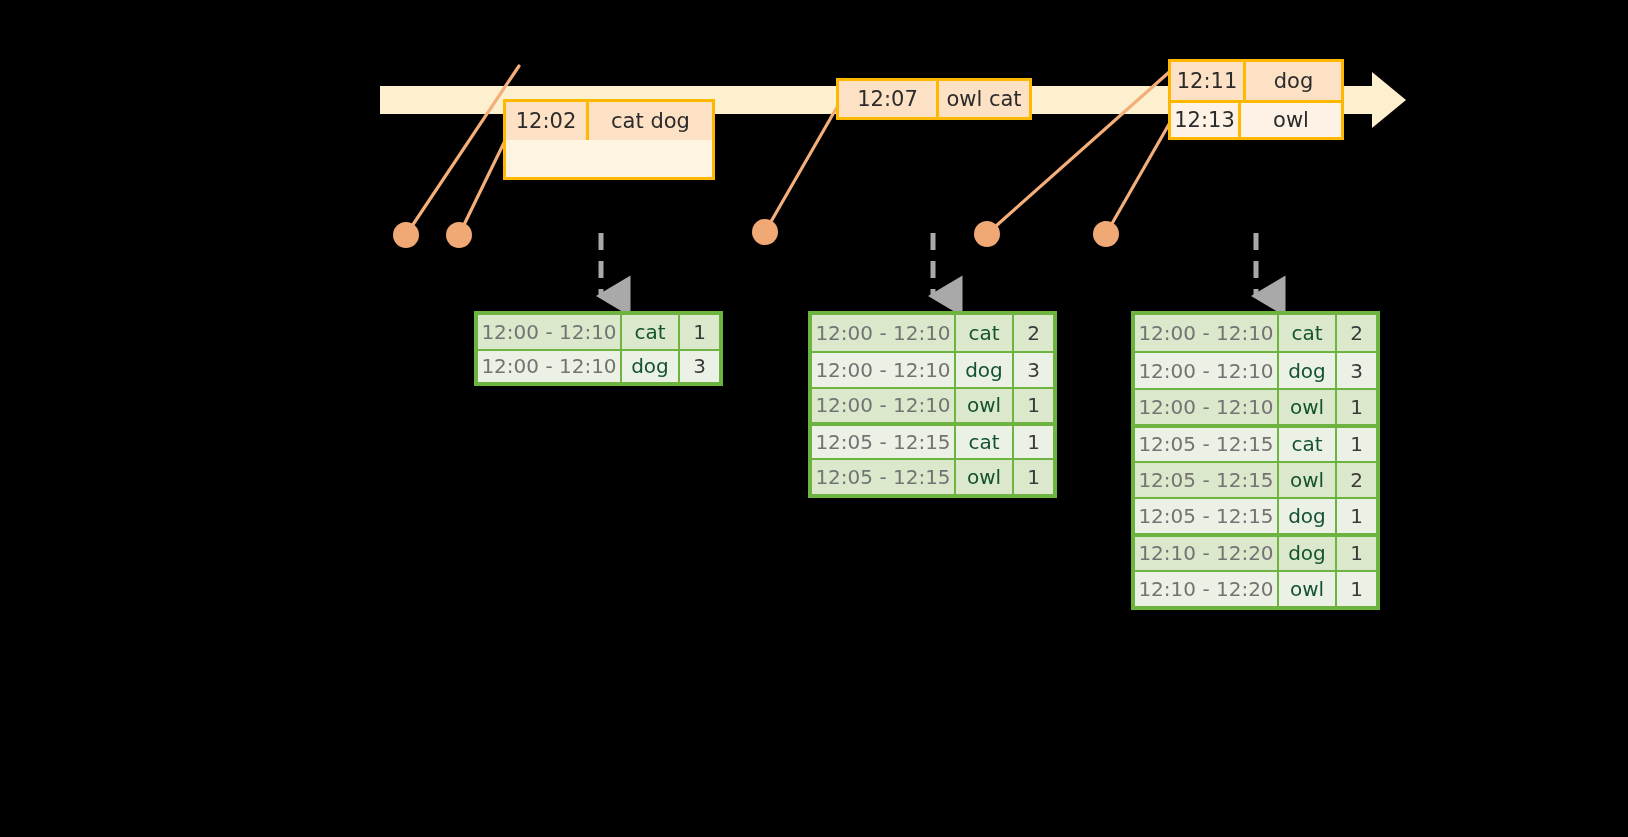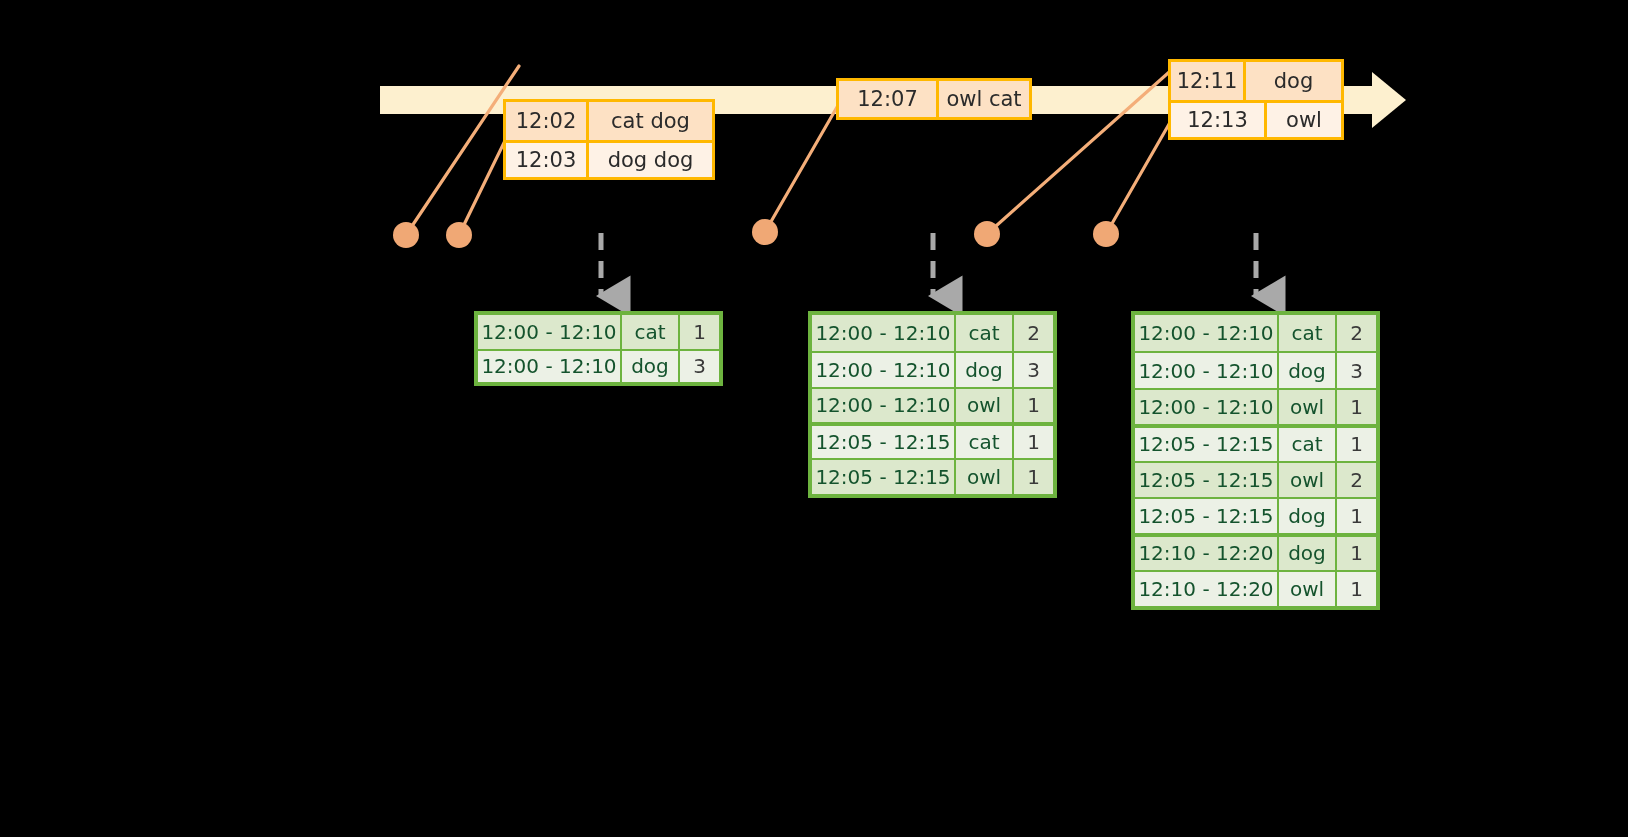--- a/index.html
+++ b/index.html
@@ -91,21 +91,21 @@
   .res-row.rz-1 { background: #ECF1E6; }
   .res-row + .res-row { border-top: 2px solid #6DB33F; }
   .res-row.gsep { border-top: 4px solid #6DB33F; }
   .res-win {
     box-sizing: border-box;
     border-right: 2px solid #6DB33F;
     display: flex;
     align-items: center;
     justify-content: center;
     font-size: 20px;
-    color: #14532d;
+    color: #737373;
     white-space: nowrap;
   }
   .res-key {
     box-sizing: border-box;
     border-right: 2px solid #6DB33F;
     display: flex;
     align-items: center;
     justify-content: center;
     font-size: 20px;
     color: #14532d;
@@ -156,38 +156,34 @@
         <line x1="1256" y1="233" x2="1256" y2="296" stroke="#A9A9A9" stroke-width="5" stroke-dasharray="17 11" marker-end="url(#dashhead)"></line>
       </g>
   </svg>
 
   <div id="events-layer">
       <div class="event-box" style="left: 503px; top: 59px; width: 212px; height: 81px; margin-top: 40px;">
         <div class="event-row shade-a" style="height: 37.5px;">
           <div class="event-time" style="width: 83px;">12:02</div>
           <div class="event-words">cat dog</div>
         </div>
-        <div class="event-row shade-b" style="height: 37.5px;">
-          <div class="event-time" style="width: 83px;">12:03</div>
-          <div class="event-words">dog dog</div>
-        </div>
       </div>
       <div class="event-box" style="left: 836px; top: 78px; width: 196px; height: 42px;">
         <div class="event-row shade-a" style="height: 36px;">
           <div class="event-time" style="width: 100px;">12:07</div>
           <div class="event-words">owl cat</div>
         </div>
       </div>
       <div class="event-box" style="left: 1168px; top: 59px; width: 176px; height: 81px;">
         <div class="event-row shade-a" style="height: 37.5px;">
           <div class="event-time" style="width: 75px;">12:11</div>
           <div class="event-words">dog</div>
         </div>
         <div class="event-row shade-b" style="height: 37.5px;">
-          <div class="event-time" style="width: 96px;">12:13</div>
+          <div class="event-time" style="width: 70px;">12:13</div>
           <div class="event-words">owl</div>
         </div>
       </div>
     </div>
   <div id="results-layer">
       <div class="result-table" style="left: 474px; top: 311px; width: 249px; height: 75px;">
         <div class="res-row rz-0" style="height: 33.5px;">
           <div class="res-win" style="width: 144px;">12:00 - 12:10</div>
           <div class="res-key" style="width: 58px;">cat</div>
           <div class="res-cnt" style="flex: 1 1 auto;">1</div>

